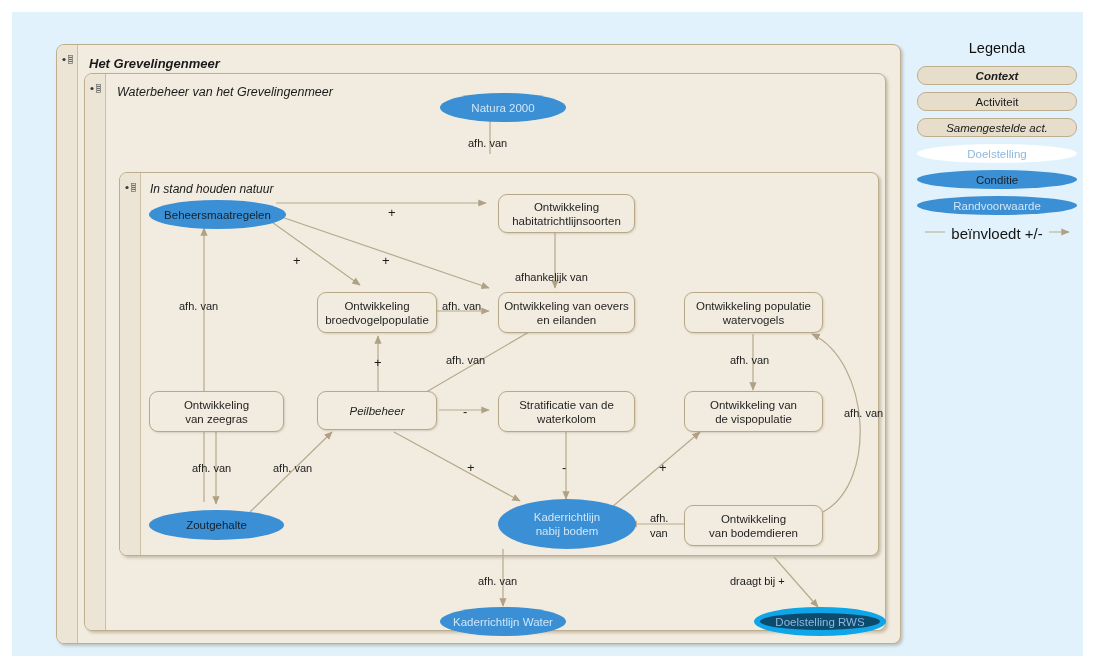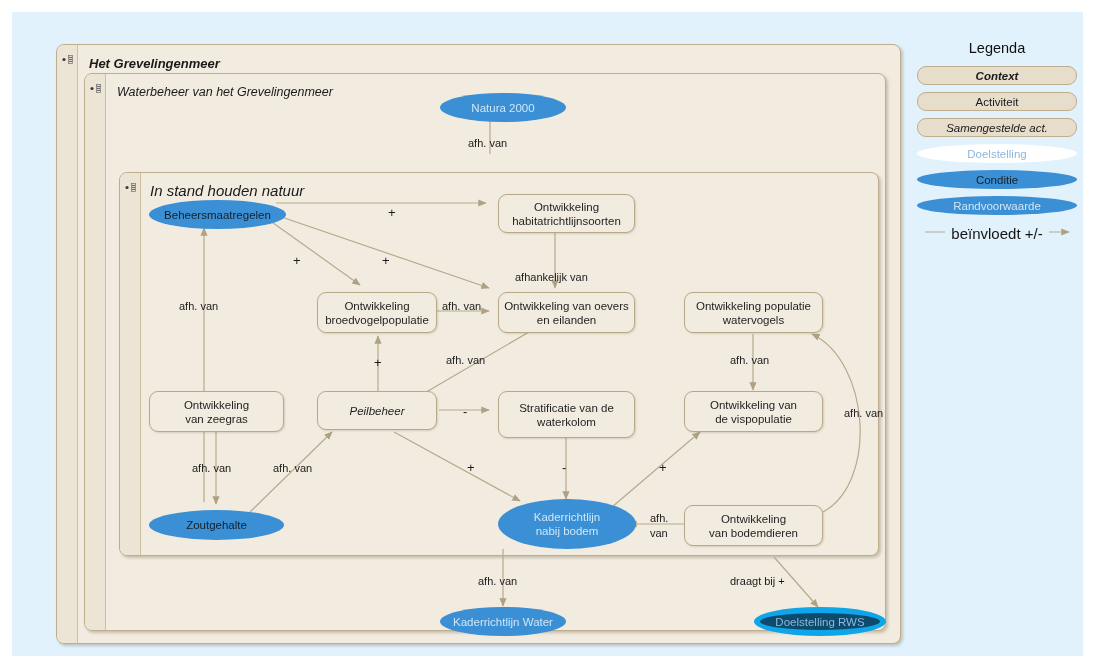--- a/index.html
+++ b/index.html
@@ -22,21 +22,21 @@
   .gicon{position:absolute;left:4px;top:10px;width:13px;height:9px;}
 
   #c-outer{left:44px;top:32px;width:845px;height:600px;}
   #c-outer > .title{left:32px;top:11px;font-size:13px;font-weight:bold;}
   #c-outer > .gutter{}
 
   #c-mid{left:72px;top:61px;width:802px;height:558px;background:#f2ece0;}
   #c-mid > .title{left:32px;top:11px;font-size:12.5px;}
 
   #c-inner{left:107px;top:160px;width:760px;height:384px;background:#f2ece0;}
-  #c-inner > .title{left:30px;top:9px;font-size:15px;}
+  #c-inner > .title{left:30px;top:9px;font-size:12px;}
 
   
   #edges{position:absolute;left:0;top:0;width:1071px;height:644px;
          pointer-events:none;}
 
   
   .node{position:absolute;box-sizing:border-box;display:flex;
         align-items:center;justify-content:center;text-align:center;
         font-size:11.5px;line-height:14px;color:#1f1f1f;}
   .rect{background:#f2ece0;border:1px solid #b9a888;border-radius:9px;
@@ -185,21 +185,21 @@
     <span>watervogels</span>
   </div>
 
   <div class="node rect" style="left:137px;top:379px;width:135px;height:41px;flex-direction:column;">
     <span>Ontwikkeling</span>
     <span>van zeegras</span>
   </div>
 
   <div class="node rect ital" style="left:305px;top:379px;width:120px;height:39px;">Peilbeheer</div>
 
-  <div class="node rect" style="left:486px;top:379px;width:137px;height:47px;flex-direction:column;">
+  <div class="node rect" style="left:486px;top:379px;width:137px;height:41px;flex-direction:column;">
     <span>Stratificatie van de</span>
     <span>waterkolom</span>
   </div>
 
   <div class="node rect" style="left:672px;top:379px;width:139px;height:41px;flex-direction:column;">
     <span>Ontwikkeling van</span>
     <span>de vispopulatie</span>
   </div>
 
   <div class="node ell cond" style="left:137px;top:498px;width:135px;height:30px;">Zoutgehalte</div>

